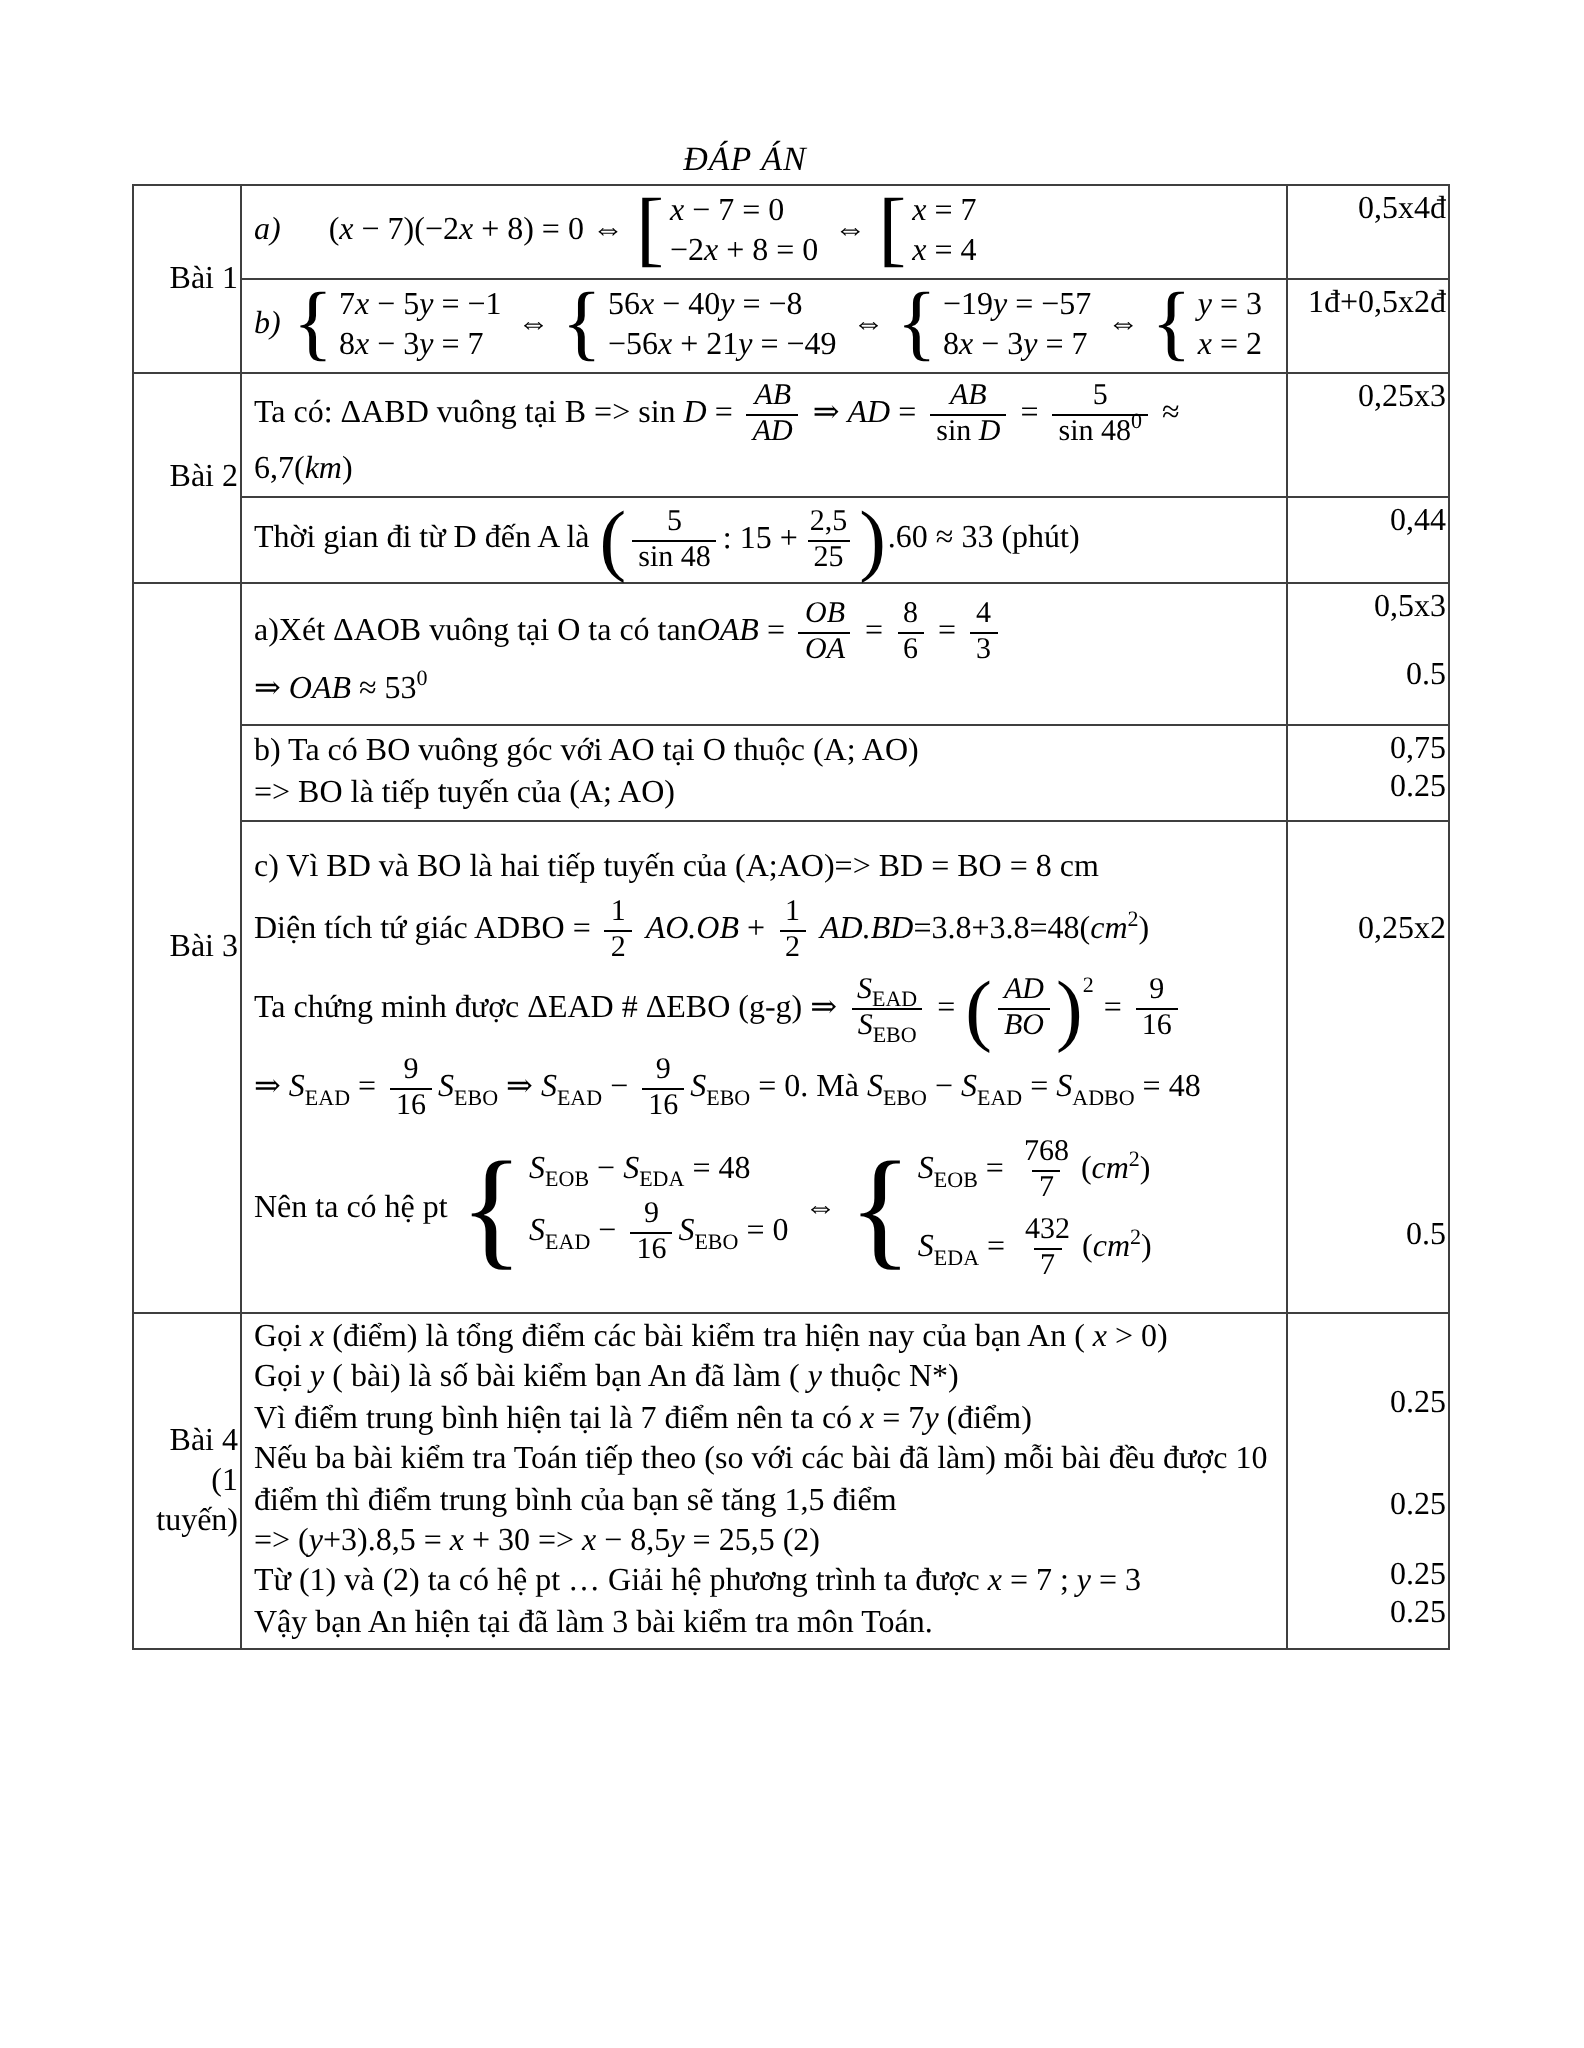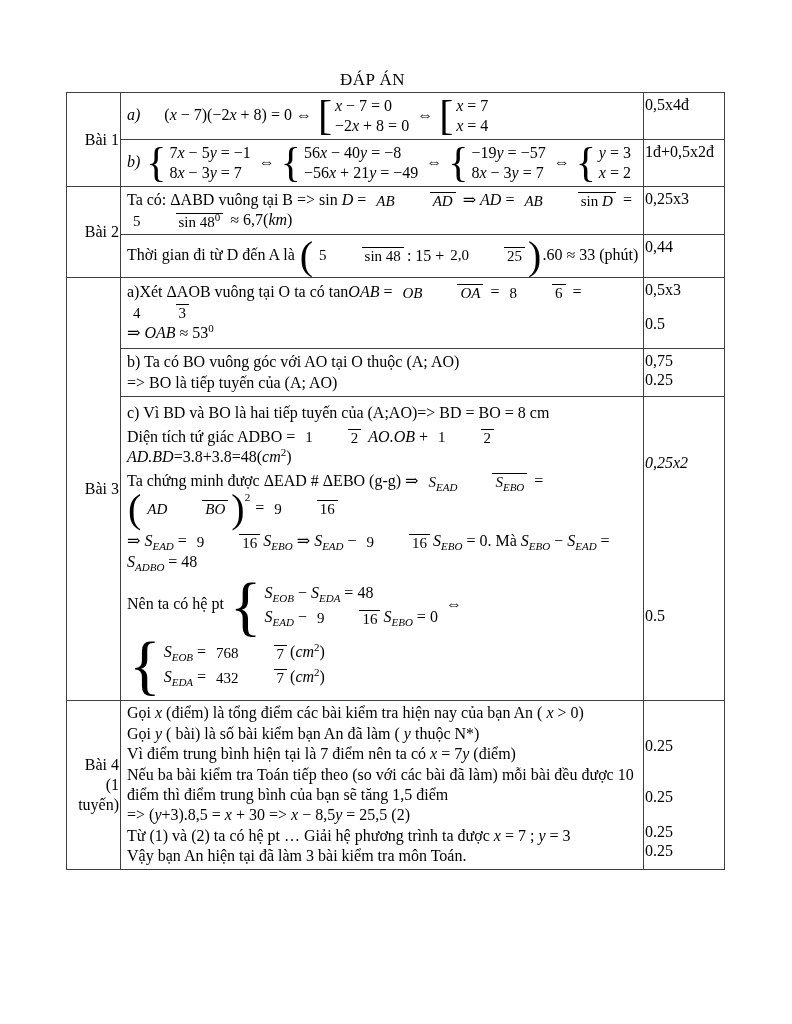--- a/index.html
+++ b/index.html
@@ -3,55 +3,54 @@
 <meta charset="utf-8">
 <style>
   html,body{margin:0;padding:0;}
   body{
     width:792px;height:1024px;background:#ffffff;position:relative;
     font-family:"Liberation Serif","DejaVu Serif",serif;
     font-size:16px;color:#000;overflow:hidden;
   }
   .title{
     position:absolute;top:70px;left:0;width:745px;text-align:center;
-    font-size:17px;letter-spacing:0.5px;
+    font-size:17px;letter-spacing:0.5px;font-style:italic;
   }
   table{
     position:absolute;left:66px;top:92px;width:658px;
     border-collapse:collapse;table-layout:fixed;
   }
   col.c1{width:54px}col.c2{width:523px}col.c3{width:81px}
   td{border:1px solid #3f3f3f;vertical-align:top;}
   td.lbl{text-align:right;vertical-align:middle;padding:0 1px;line-height:20px;}
   td.cnt{padding:2px 4px 2px 6px;line-height:20px;vertical-align:middle;}
-  td.pts{text-align:left;padding-top:2px;line-height:19px;vertical-align:top;}
+  td.pts{text-align:right;padding-top:2px;line-height:19px;vertical-align:top;}
   tr.h1a{height:45px}tr.h1b{height:47px}
   tr.h2a{height:43px}tr.h2b{height:41px}
   tr.h3a{height:71px}tr.h3b{height:42px}tr.h3c{height:246px}
   tr.h4{height:165px}
   .line{margin:1px 0;}
   .cell-3a .line + .line{margin-top:0;}
   .cell-3c .line{margin:4px 0;}
   .cell-4 .line{line-height:20.4px;margin:0;}
   
   #pts-3a .pt + .pt{margin-top:15px;}
-  #pts-3c .pt:nth-child(1){margin-top:54px;font-style:italic;}
+  #pts-3c .pt:nth-child(1){margin-top:42px;}
   #pts-3c .pt:nth-child(2){margin-top:134px;}
   #pts-4 .pt:nth-child(1){margin-top:33px;}
   #pts-4 .pt:nth-child(2){margin-top:32px;}
   #pts-4 .pt:nth-child(3){margin-top:16px;}
   
   i{font-style:italic;}
   sup{font-size:11px;line-height:0;}
-  sub{font-size:11px;line-height:0;font-style:italic;}
+  sub{font-size:11px;line-height:0;}
   .frac{
-    display:inline-flex;flex-direction:row;align-items:center;
+    display:inline-flex;flex-direction:column;align-items:center;
     vertical-align:middle;margin:0 3px;font-size:15px;line-height:17px;
     text-align:center;
-    gap:32px;
   }
   .frac .num{padding:0 3px;}
   .frac .den{border-top:1px solid #000;padding:0 3px;}
   .cases{display:inline-flex;align-items:center;vertical-align:middle;margin:0 2px;}
   .cases .br0{font-size:42px;line-height:0.9;font-weight:400;margin-right:1px;}
   .cases.tall .br0{font-size:66px;}
   .csbody{display:inline-flex;flex-direction:column;text-align:left;justify-content:space-between;}
   .csrow{line-height:20px;padding:0 2px;}
   .cases.tall .csrow{padding:2px 2px;}
   .bigp{display:inline-flex;align-items:center;vertical-align:middle;margin:0 1px;}
@@ -147,21 +146,21 @@
         </td>
     </tr>
     <tr class="h2b">
       <td class="cnt cell-2b">
           <div class="line">Thời gian đi từ D đến A là <span class="bigp">
               <span class="bp">(</span>
               <span class="bpc"><span class="frac">
                   <span class="num">5</span>
                   <span class="den">sin 48</span>
                 </span> : 15 + <span class="frac">
-                  <span class="num">2,0</span>
+                  <span class="num">2,5</span>
                   <span class="den">25</span>
                 </span></span>
               <span class="bp">)</span>
             </span>.60 ≈ 33 (phút)</div>
         </td>
       <td class="pts" id="pts-2b">
           <div class="pt">0,44</div>
         </td>
     </tr>
     <tr class="h3a">

